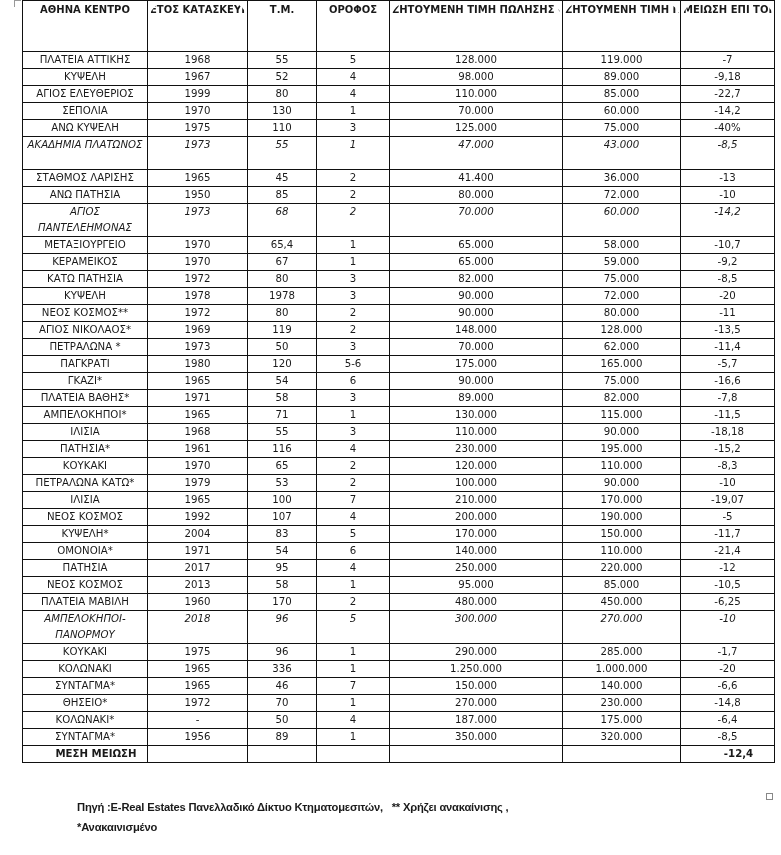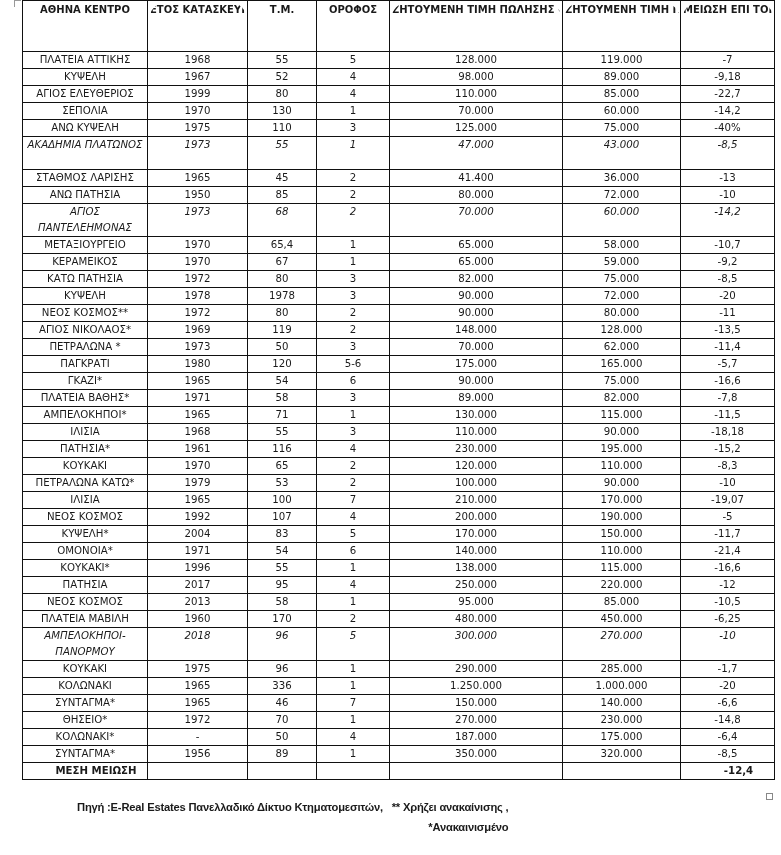--- a/index.html
+++ b/index.html
@@ -7,21 +7,21 @@
          font-family:"DejaVu Sans", "Liberation Sans", sans-serif; color:#1a1a1a; }
   .wrap { position:absolute; left:22px; top:0; }
   table { border-collapse:collapse; table-layout:fixed; width:752px; font-size:10.2px; }
   td, th { border:1px solid #111; text-align:center; padding:0 2px; line-height:16px; vertical-align:top; overflow:hidden; white-space:nowrap; }
   th { font-weight:bold; height:49px; font-size:10px; line-height:16px; padding-top:1px;border-radius:19px; }
   td.wrapcell { white-space:normal; }
   tr.data td { height:16px; }
   tr.data.tall td { height:32px;font-style:italic; }
   tr.total td { height:16px; }
   tr.total td.bold { font-weight:bold;padding-left:24px; }
-  .footnote { position:absolute; left:77px; top:797px; font-family:"Liberation Sans Narrow","Liberation Sans", sans-serif; font-size:11.2px; font-weight:bold; line-height:20px; color:#1a1a1a; letter-spacing:-0.2px;text-align:right; }
+  .footnote { position:absolute; left:77px; top:797px; font-family:"Liberation Sans Narrow","Liberation Sans", sans-serif; font-size:11.2px; font-weight:bold; line-height:20px; color:#1a1a1a; letter-spacing:-0.2px; }
   .handle { position:absolute; left:766px; top:793px; width:5px; height:5px; border:1px solid #888; background:#fff; }
   .corner { position:absolute; left:14px; top:0; width:6px; height:6px; border-left:1px solid #999; border-top:1px solid #999; }
 </style>
 </head>
 <body>
 
 <div class="corner"></div>
 
 <div class="wrap">
   <table>
@@ -292,29 +292,20 @@
         <tr class="data">
           <td class="wrapcell">ΟΜΟΝΟΙΑ*</td>
           <td>1971</td>
           <td>54</td>
           <td>6</td>
           <td>140.000</td>
           <td>110.000</td>
           <td>-21,4</td>
         </tr>
         <tr class="data">
-          <td class="wrapcell">ΚΟΥΚΑΚΙ*</td>
-          <td>1996</td>
-          <td>55</td>
-          <td>1</td>
-          <td>138.000</td>
-          <td>115.000</td>
-          <td>-16,6</td>
-        </tr>
-        <tr class="data">
           <td class="wrapcell">ΠΑΤΗΣΙΑ</td>
           <td>2017</td>
           <td>95</td>
           <td>4</td>
           <td>250.000</td>
           <td>220.000</td>
           <td>-12</td>
         </tr>
         <tr class="data">
           <td class="wrapcell">ΝΕΟΣ ΚΟΣΜΟΣ</td>

